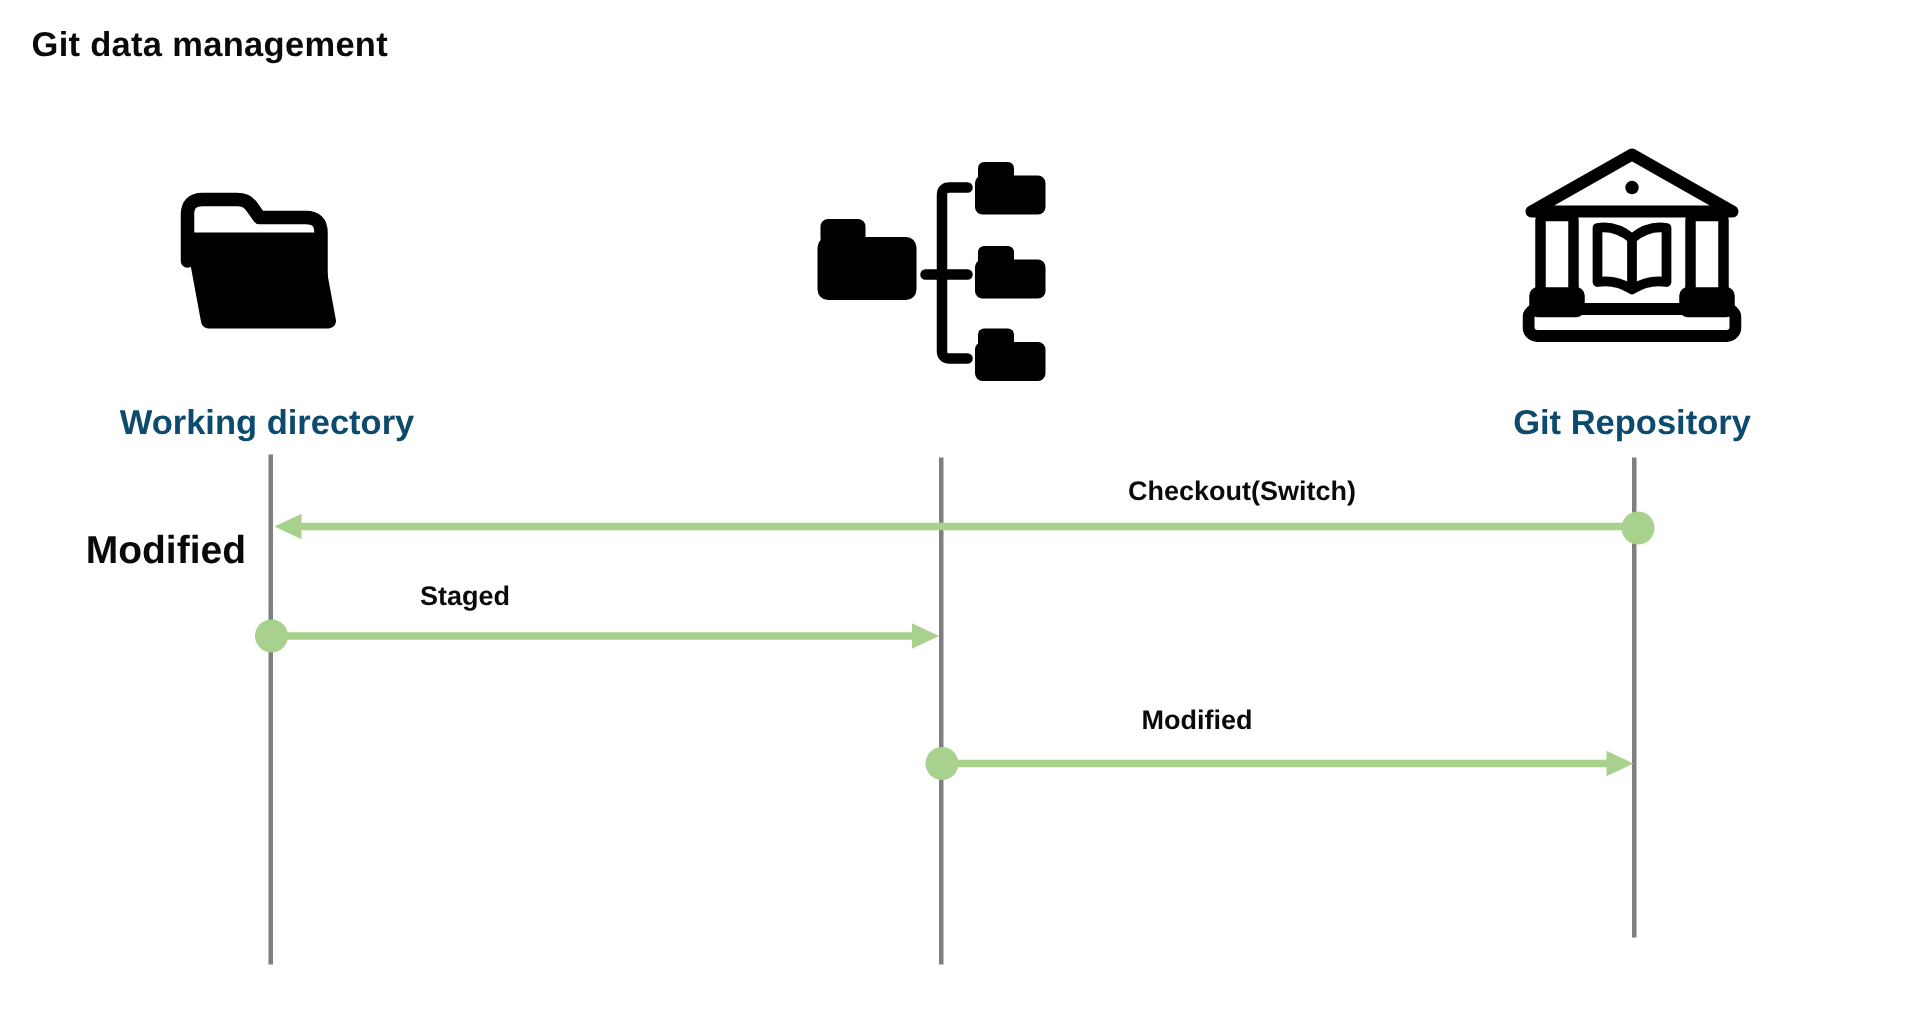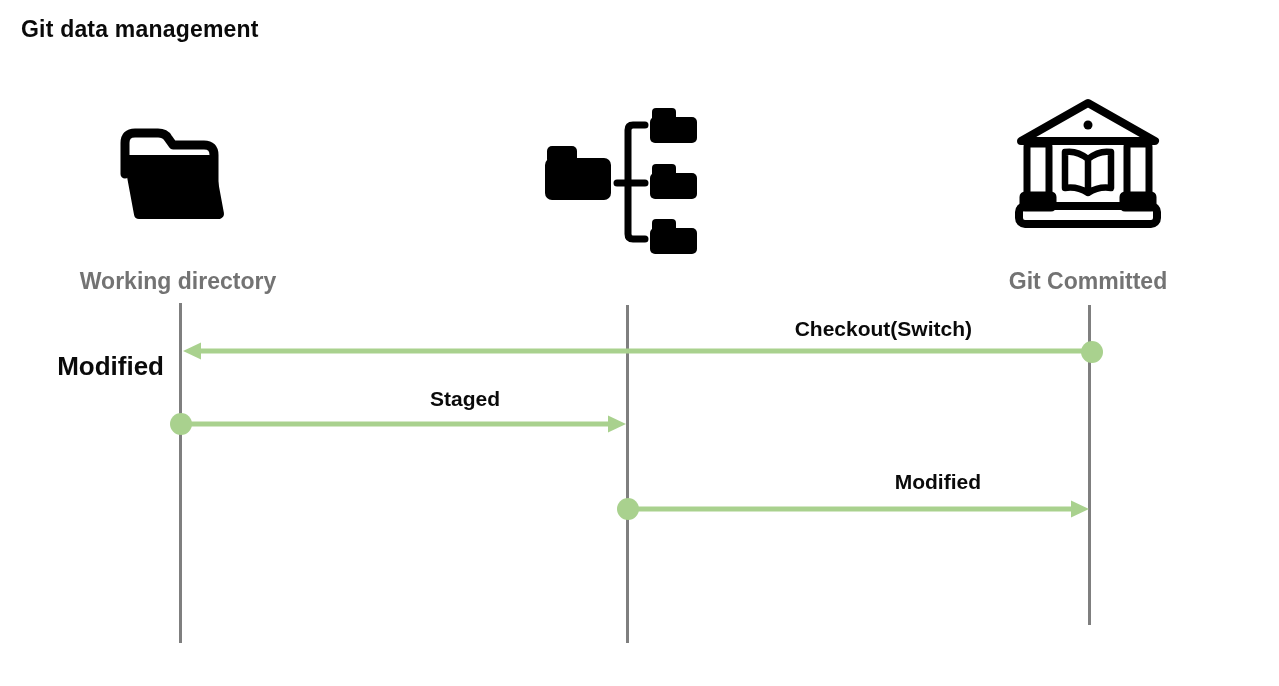--- a/index.html
+++ b/index.html
@@ -24,21 +24,21 @@
     color: #0a0a0a;
     letter-spacing: 0.2px;
   }
   .col-label {
     position: absolute;
     top: 268px;
     width: 300px;
     text-align: center;
     font-size: 23px;
     font-weight: 700;
-    color: #737373;
+    color: #0c4a6e;
   }
   .col-label.wd   { left: 28px;  }
   .col-label.sa   { left: 478px; }
   .col-label.repo { left: 938px; }
 
   .icon-box { position: absolute; }
   .icon-wd   { left: 108px; top: 110px; }
   .icon-sa   { left: 543px; top: 98px;  }
   .icon-repo { left: 1015px; top: 97px; }
 
@@ -54,22 +54,22 @@
   .arrow-overlay {
     position: absolute;
     left: 0; top: 0;
     width: 1279px;
     height: 686px;
     pointer-events: none;
   }
   .flow-label {
     position: absolute;
     width: 220px;
-    text-align: right;
-    font-size: 21px;
+    text-align: left;
+    font-size: 18px;
     font-weight: 700;
     color: #0a0a0a;
   }
   .flow-label.modified  { left: 24px;  top: 351px; width: 140px; text-align: right; font-size: 26px; }
   .flow-label.checkout  { left: 752px; top: 317px; }
   .flow-label.staged    { left: 280px; top: 387px; }
   .flow-label.committed { left: 761px; top: 470px; }
 </style>
 </head>
 <body>
@@ -116,21 +116,21 @@
       <rect x="8" y="98" width="30" height="13" rx="2" fill="none" stroke="#000" stroke-width="7"></rect>
       <rect x="108" y="98" width="30" height="13" rx="2" fill="none" stroke="#000" stroke-width="7"></rect>
 
       <rect x="4" y="109" width="138" height="18" rx="6" fill="none" stroke="#000" stroke-width="8"></rect>
 
       <path d="M73 62 Q62 53 50 55 L50 91 Q62 89 73 96 Q84 89 96 91 L96 55 Q84 53 73 62 Z M73 62 L73 96" fill="none" stroke="#000" stroke-width="6.5" stroke-linecap="round" stroke-linejoin="round"></path>
     </svg>
   </div>
 
   <div class="col-label wd">Working directory</div>
-  <div class="col-label repo">Git Committed</div>
+  <div class="col-label repo">Git Repository</div>
 
   <div class="lifeline wd"></div>
   <div class="lifeline sa"></div>
   <div class="lifeline repo"></div>
 
   <svg class="arrow-overlay" viewBox="0 0 1279 686">
 
     <g>
       <line x1="1092" y1="351" x2="198" y2="351" stroke="#a9d18e" stroke-width="5"></line>
       <polygon points="183,351 201,342.5 201,359.5" fill="#a9d18e"></polygon>

